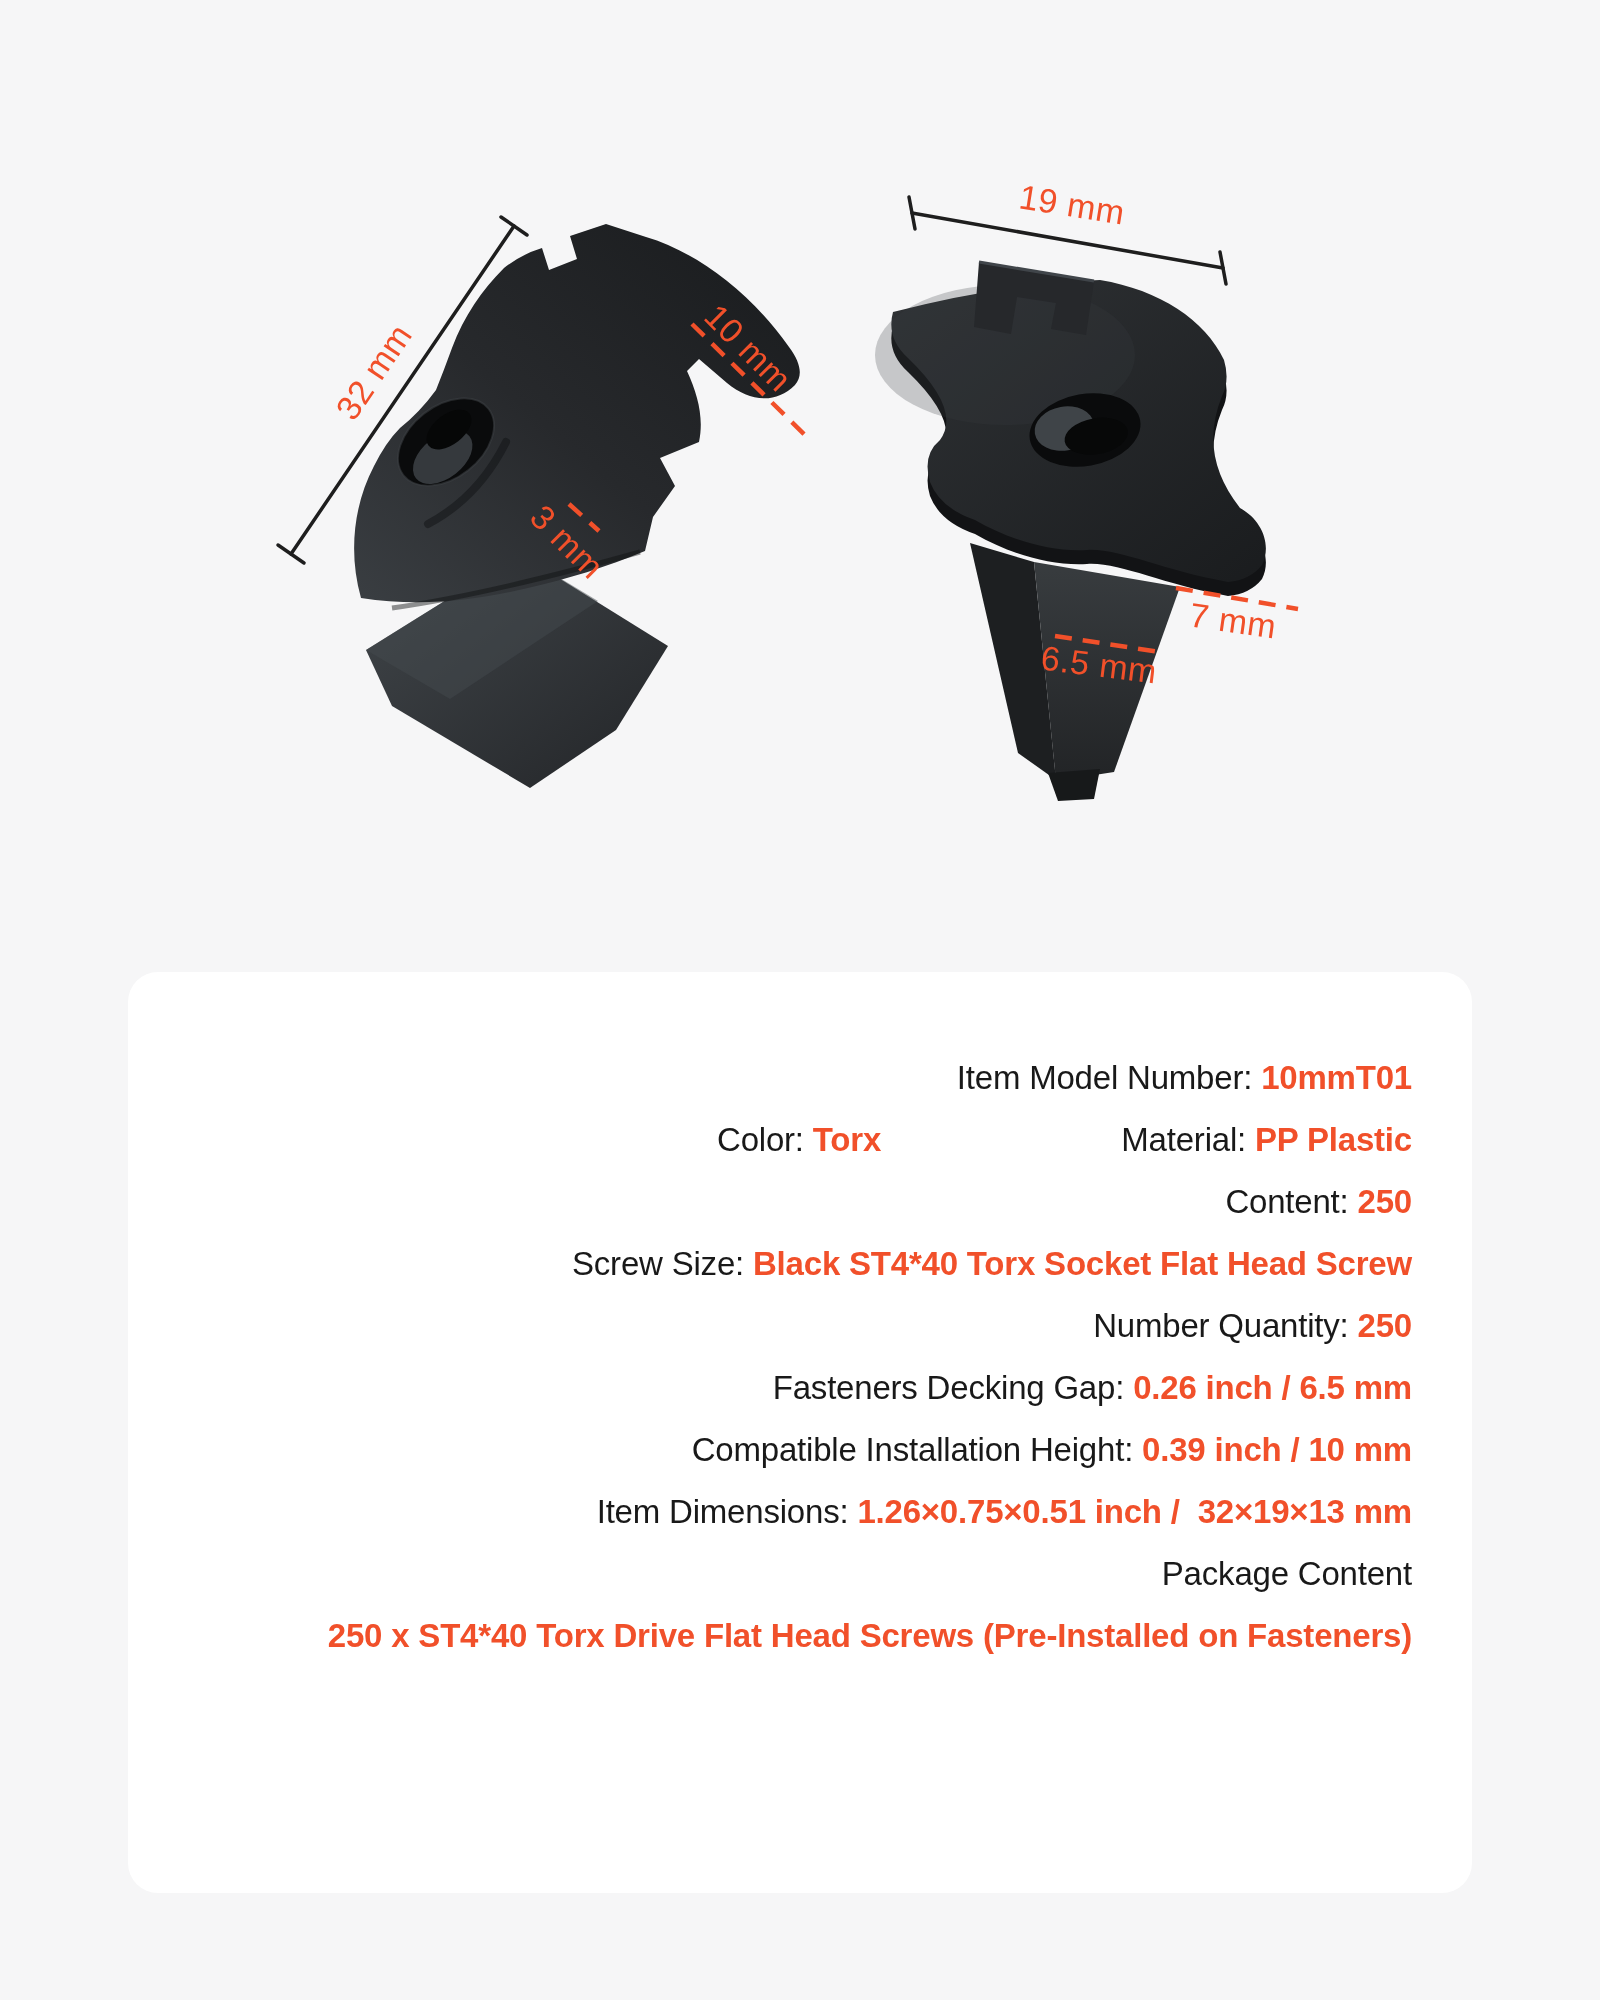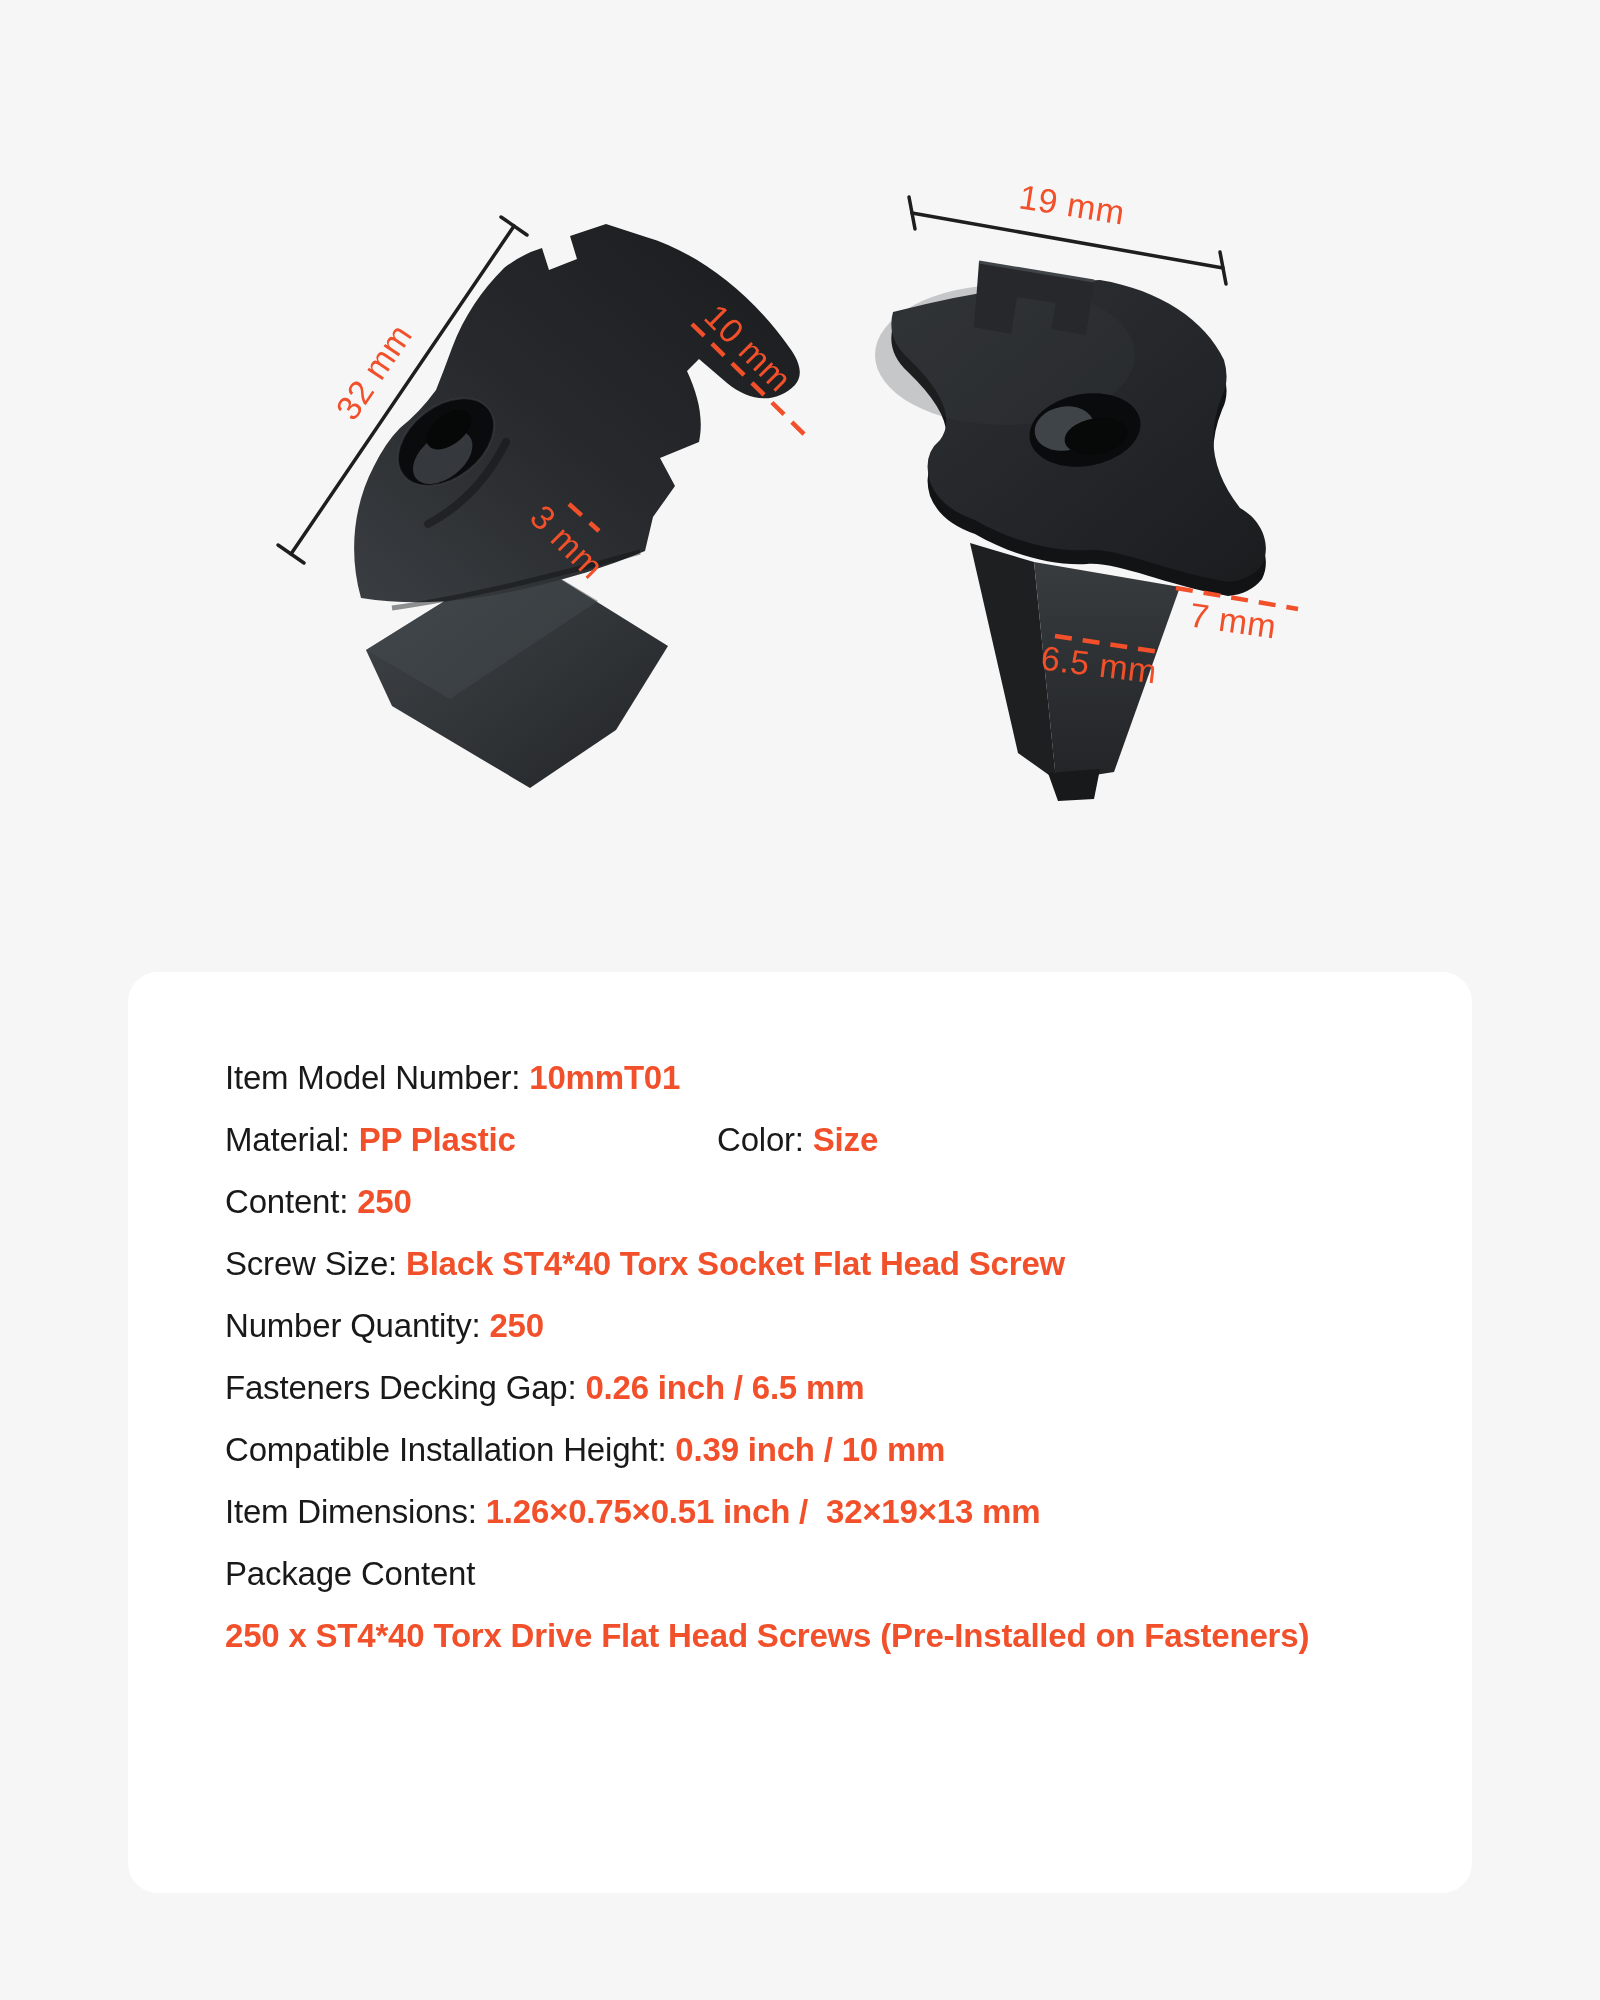--- a/index.html
+++ b/index.html
@@ -26,20 +26,21 @@
     letter-spacing:.5px;
     white-space:nowrap;
     transform:translate(-50%,-50%) rotate(var(--r,0deg));
   }
 
   
   .spec-card{
     position:absolute;left:128px;top:972px;width:1344px;height:921px;
     background:var(--card);border-radius:30px;
     padding:75px 60px 0 97px;
+    text-align:right;
   }
   .spec-row{position:relative;height:62px;line-height:62px;font-size:33px;color:var(--ink);white-space:nowrap;letter-spacing:-0.2px;}
   .lab{color:var(--ink);font-weight:400;}
   .val{color:var(--accent);font-weight:700;}
   .col2{position:absolute;left:492px;top:0;}
   .pkg-item-2{position:absolute;left:375px;top:0;}
 </style>
 </head>
 <body>
 
@@ -149,21 +150,21 @@
   </div>
 
   <div class="spec-card">
 
     <div class="spec-row">
       <span class="lab">Item Model Number: </span><span class="val">10mmT01</span>
     </div>
 
     <div class="spec-row">
       <span class="lab">Material: </span><span class="val">PP Plastic</span>
-      <span class="col2"><span class="lab">Color: </span><span class="val">Size</span></span>
+      <span class="col2"><span class="lab">Color: </span><span class="val">Torx</span></span>
     </div>
 
     <div class="spec-row">
       <span class="lab">Content: </span><span class="val">250</span>
     </div>
 
     <div class="spec-row">
       <span class="lab">Screw Size: </span><span class="val">Black ST4*40 Torx Socket Flat Head Screw</span>
     </div>
 

